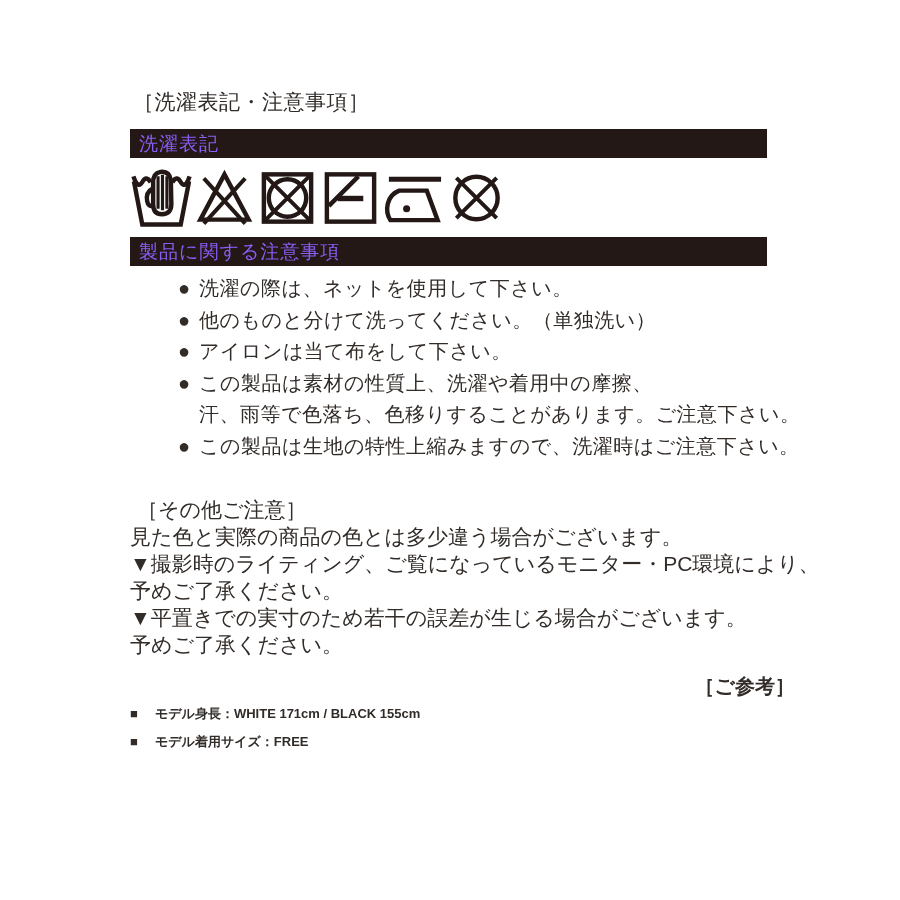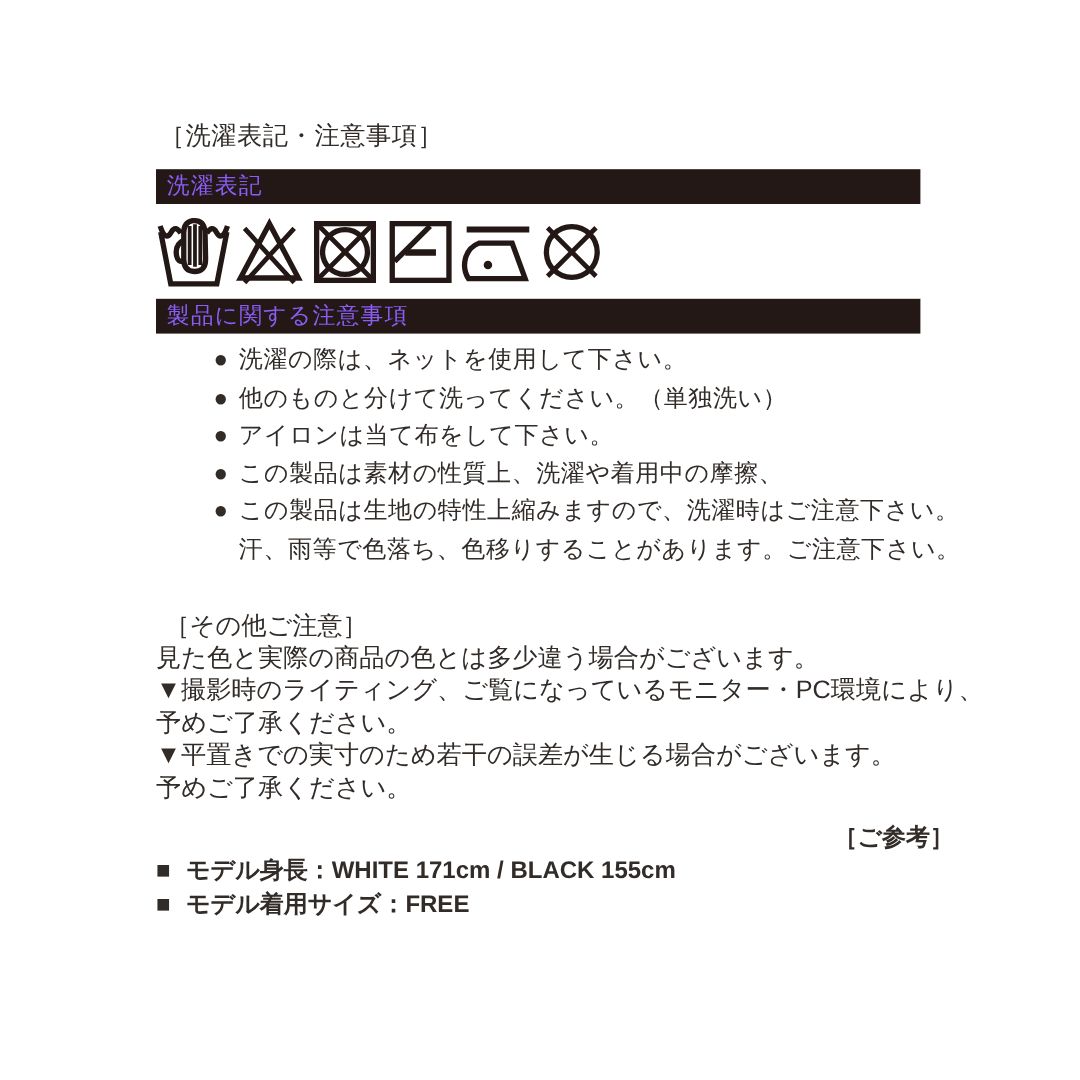--- a/index.html
+++ b/index.html
@@ -14,21 +14,21 @@
   }
   .content {
     position: absolute;
     left: 130px;
     top: 86px;
     width: 665px;
   }
   .doc-title {
     font-size: 21px;
     font-weight: normal;
-    margin: 16px 0 0 3px;
+    margin: 4px 0 0 3px;
     line-height: 24px;
     letter-spacing: 0.5px;
     white-space: nowrap;
   }
   .bar {
     margin-top: 15px;
     width: 628px;
     height: 29px;
     line-height: 29px;
     background: #231815;
@@ -72,21 +72,21 @@
   .ref { margin-top: 14px; }
   .ref-heading {
     font-size: 20px;
     line-height: 28px;
     margin-left: 11px;
     white-space: nowrap;
     font-weight: bold;
     text-align: right;
   }
   .ref-line {
-    font-size: 20px;
+    font-size: 13px;
     line-height: 28px;
     font-weight: bold;
     white-space: nowrap;
   }
   .ref-line .marker { min-width: 25px; }
 </style>
 </head>
 <body>
 
 <div class="page">
@@ -141,23 +141,23 @@
     <div class="notes">
 
         <div class="note-line"><span class="marker">●</span><span>洗濯の際は、ネットを使用して下さい。</span></div>
 
         <div class="note-line"><span class="marker">●</span><span>他のものと分けて洗ってください。（単独洗い）</span></div>
 
         <div class="note-line"><span class="marker">●</span><span>アイロンは当て布をして下さい。</span></div>
 
         <div class="note-line"><span class="marker">●</span><span>この製品は素材の性質上、洗濯や着用中の摩擦、</span></div>
 
+        <div class="note-line"><span class="marker"></span><span>汗、雨等で色落ち、色移りすることがあります。ご注意下さい。</span></div>
+
         <div class="note-line"><span class="marker">●</span><span>この製品は生地の特性上縮みますので、洗濯時はご注意下さい。</span></div>
-
-        <div class="note-line"><span class="marker"></span><span>汗、雨等で色落ち、色移りすることがあります。ご注意下さい。</span></div>
       </div>
 
     <div class="other">
       <div class="other-heading">［その他ご注意］</div>
       <div>
 
           <div class="other-line">見た色と実際の商品の色とは多少違う場合がございます。</div>
 
           <div class="other-line">▼撮影時のライティング、ご覧になっているモニター・PC環境により、</div>
 

